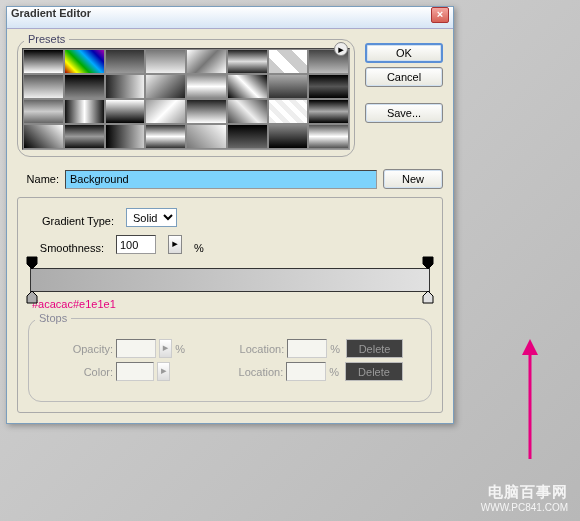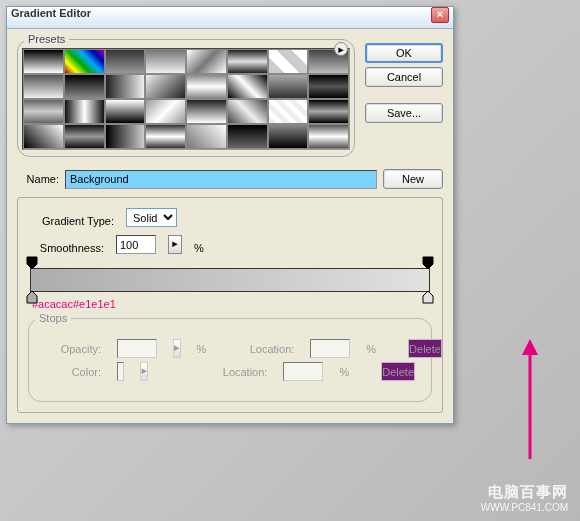--- a/index.html
+++ b/index.html
@@ -29,25 +29,25 @@
 .stepper{width:14px;height:19px;border:1px solid #888;background:linear-gradient(#fff,#ddd);cursor:pointer;text-align:center;line-height:15px}
 .gradient-bar-wrap{position:relative;margin:14px 2px 4px}
 .gradient-bar{height:24px;border:1px solid #333;background:linear-gradient(to right,#acacac,#e1e1e1)}
 .stop{position:absolute;width:12px;height:14px}
 .stop.op{top:-12px}
 .stop.co{bottom:-12px}
 .stop svg{width:12px;height:14px}
 .color-labels{display:flex;justify-content:flex-start;margin:6px 4px 2px;font-family:monospace;color:#e6007e}
 .stops-group{border:1px solid #bbb;border-radius:13px;padding:16px;position:relative;margin-top:8px}
 .stops-group .group-label{color:#889}
-.srow{display:flex;align-items:center;gap:16px;margin:4px 0;color:#999}
+.srow{display:flex;align-items:center;gap:3px;margin:4px 12px;color:#999}
 .srow label{min-width:56px;text-align:right}
 .srow .sp{width:40px}
 .dis-input{width:40px;height:19px;border:1px inset #ccc;background:#f5f5f0}
-.dis-btn{width:61px;height:19px;border:1px solid #bbb;background:#701a75;color:#999}
+.dis-btn{width:61px;height:19px;border:1px solid #bbb;background:#404040;color:#999}
 .watermark{position:absolute;bottom:8px;right:12px;color:#fff;text-align:right;opacity:0.85}
 .wm-cn{font-size:15px;font-weight:bold;letter-spacing:1px}
 .wm-url{font-size:10px}
 .arrow{position:absolute;right:40px;bottom:60px}
 </style>
 </head>
 <body>
 
 <div class="dialog">
   <div class="titlebar">

